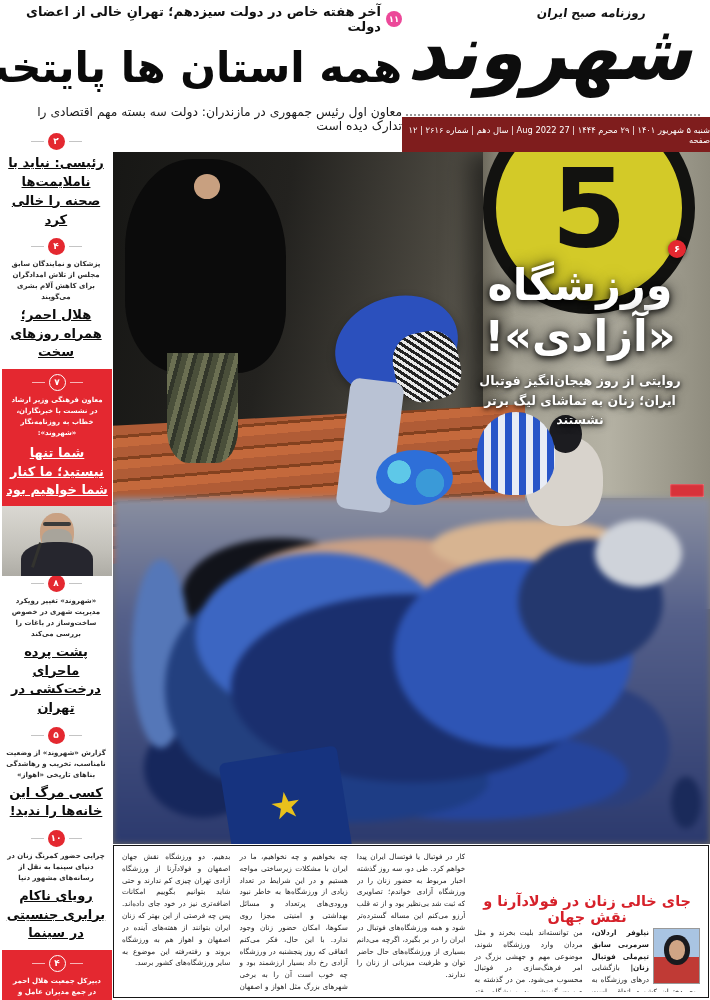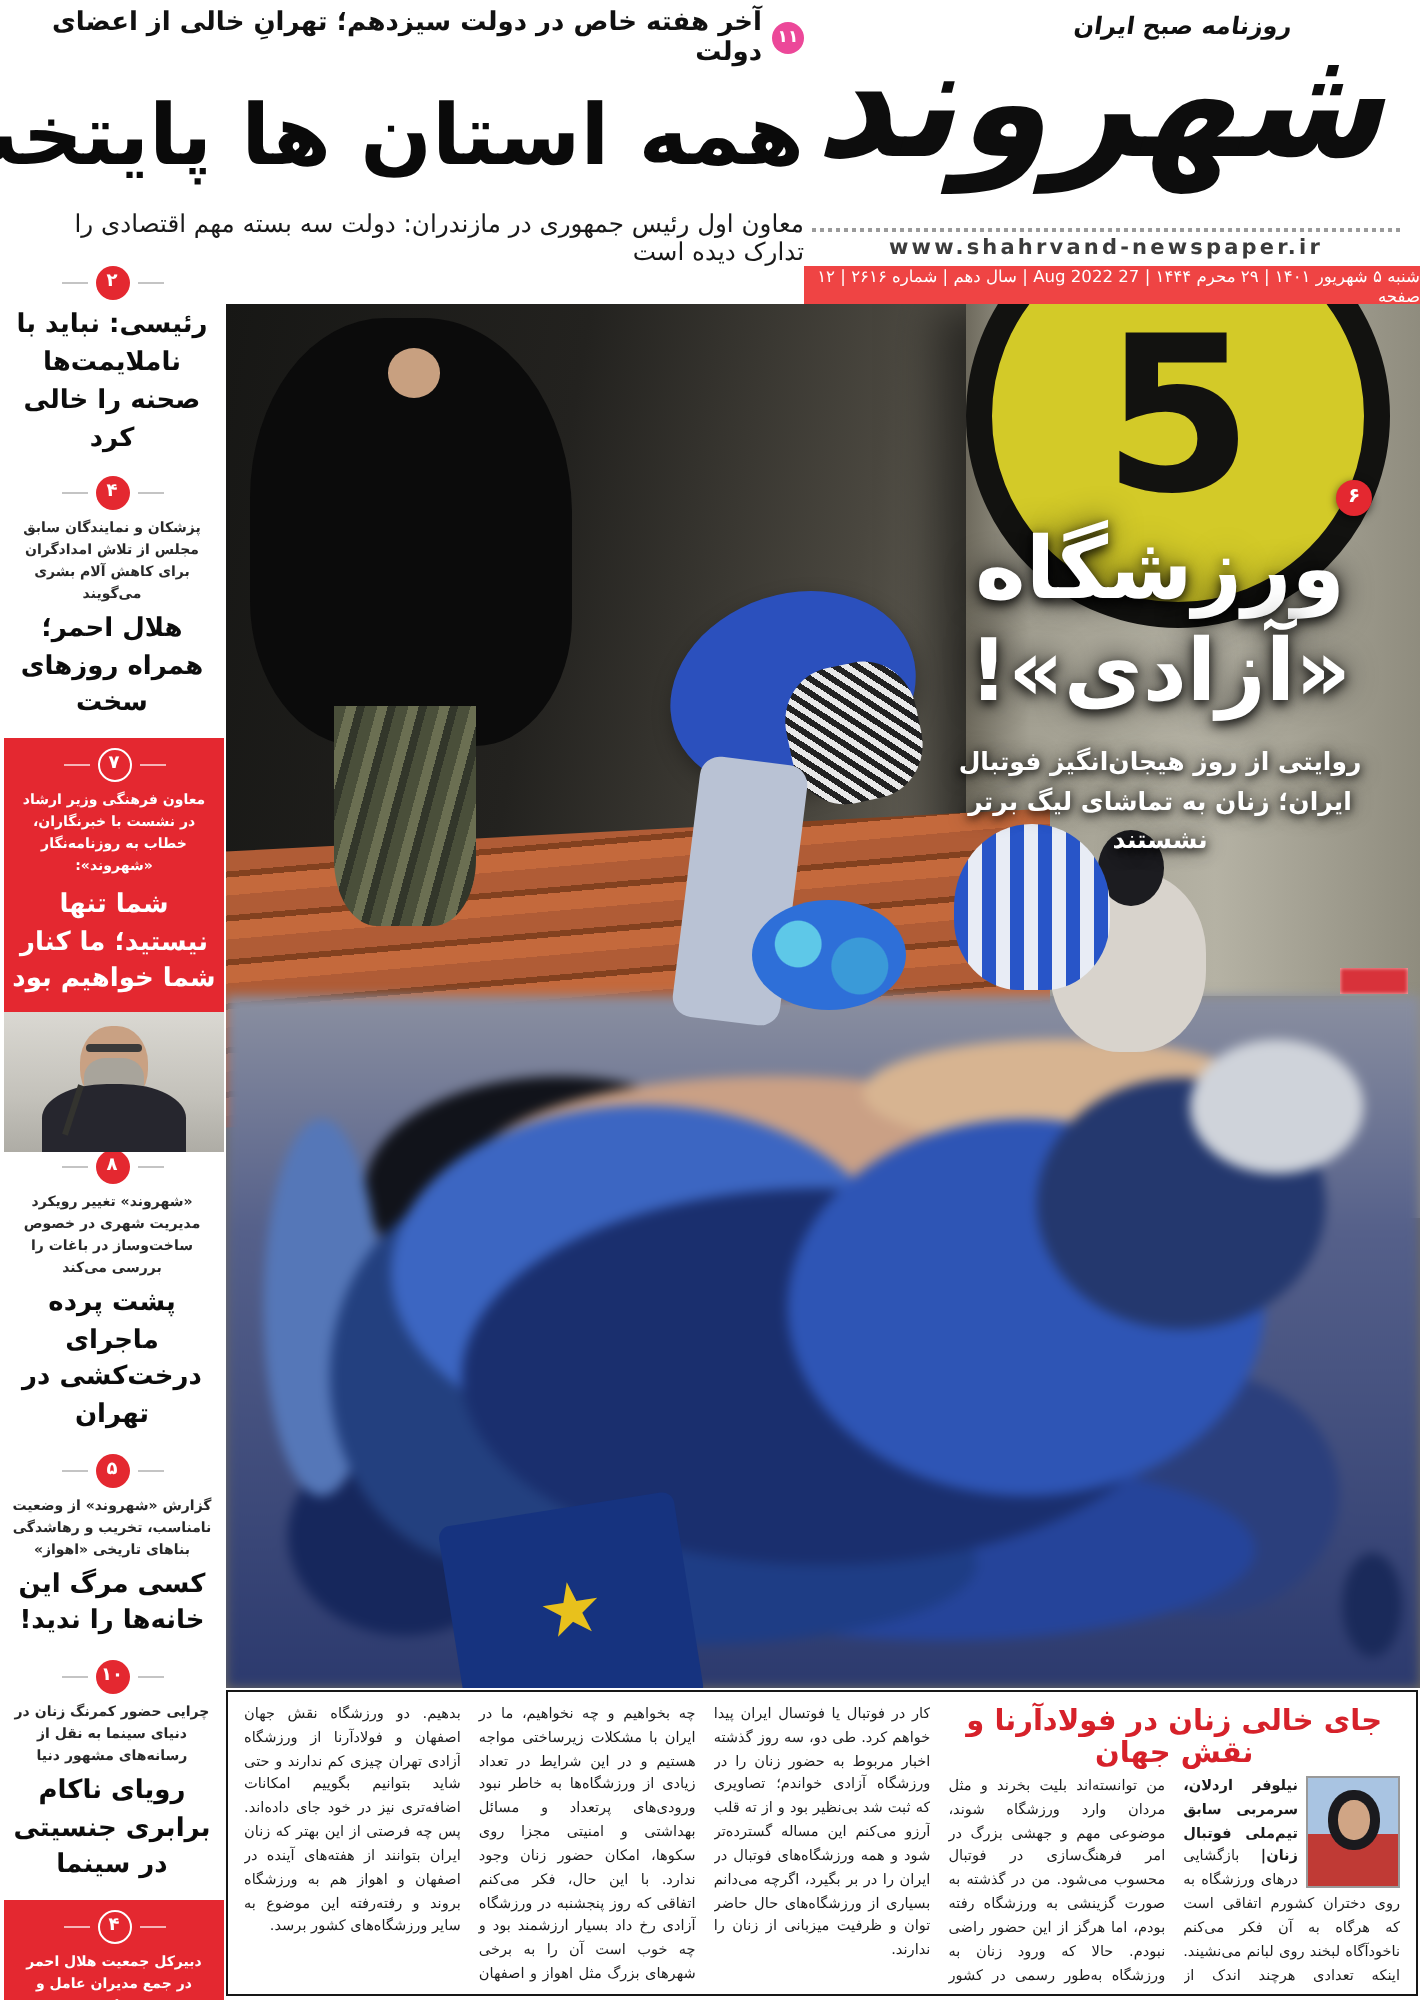--- a/index.html
+++ b/index.html
@@ -8,42 +8,42 @@
 
   
   .masthead{position:absolute;right:0;top:0;width:308px;height:152px;}
   .tagline{position:absolute;top:6px;right:64px;font-size:12px;font-weight:bold;color:#111;
            transform:skewX(-8deg);}
   .logo{position:absolute;top:12px;right:4px;width:300px;text-align:center;font-size:74px;
         font-weight:900;color:#0d0d0d;line-height:1.1;transform:skewX(-14deg) scaleY(1.05);}
   .website{position:absolute;bottom:22px;left:4px;right:10px;text-align:center;font-weight:bold;
            letter-spacing:1.6px;font-size:10.5px;color:#3c3c3c;border-top:2px dotted #9a9a9a;
            padding-top:2px;direction:ltr;}
-  .datebar{position:absolute;bottom:0;left:0;right:0;height:19px;background:#ef4444;color:#fff;
+  .datebar{position:absolute;bottom:0;left:0;right:0;height:35px;background:#7f1d1d;color:#fff;
            font-size:8.3px;display:flex;align-items:center;justify-content:center;}
 
   .lead{position:absolute;left:6px;top:4px;width:396px;text-align:right;}
   .lead-kicker{display:flex;align-items:center;justify-content:flex-start;gap:5px;
                font-size:13px;font-weight:bold;color:#111;}
   .kicker-badge{flex:0 0 auto;width:16px;height:16px;border-radius:50%;background:#ec4899;color:#fff;
                 font-size:8.5px;font-weight:bold;text-align:center;line-height:16px;}
   .lead-headline{margin-top:8px;font-size:42px;font-weight:900;color:#0a0a0a;line-height:1.25;
                  white-space:nowrap;letter-spacing:-1px;}
   .lead-subhead{margin-top:10px;font-size:12.3px;font-weight:normal;color:#1a1a1a;}
 
   
   .sidebar{position:absolute;left:0;top:131px;width:112px;bottom:0;text-align:center;
            display:flex;flex-direction:column;}
   .badge-row{display:flex;align-items:center;justify-content:center;gap:4px;margin:2px 0 4px;}
   .badge-row::before,.badge-row::after{content:"";width:13px;height:1px;background:#c4c4c4;}
   .nbadge{width:17px;height:17px;border-radius:50%;background:#e42830;color:#fff;font-size:9px;
           font-weight:bold;line-height:17px;text-align:center;}
   .sb-item{padding:0 5px;margin-bottom:7px;}
   .sb-kicker{font-size:7px;font-weight:bold;color:#2a2a2a;line-height:1.55;margin-bottom:3px;}
-  .sb-headline{font-size:13px;font-weight:900;color:#0d0d0d;line-height:1.45;}
+  .sb-headline{font-size:13px;font-weight:900;color:#0d0d0d;line-height:1.45;text-decoration:underline;}
 
   .sb-red{background:#e42830;color:#fff;margin:0 0 7px 2px;padding-top:3px;display:flex;
           flex-direction:column;}
   .sb-red .badge-row::before,.sb-red .badge-row::after{background:rgba(255,255,255,.65);}
   .sb-red .nbadge{background:#e42830;border:1.5px solid #fff;line-height:14px;width:15px;height:15px;}
   .sb-red .sb-kicker{color:#fff;padding:0 7px;}
   .sb-red .sb-headline{color:#fff;padding:0 4px;margin:2px 0 6px;}
   .rb-photo{position:relative;width:100%;flex:1;overflow:hidden;min-height:70px;}
   .rb1{background:linear-gradient(180deg,#dad8d2 0%,#c4c2bb 60%,#aeaca5 100%);}
   .rb1 .head{position:absolute;left:50%;top:10%;width:34px;height:40px;margin-left:-17px;
@@ -130,21 +130,21 @@
   .ps-headline{font-size:43px;font-weight:900;line-height:1.18;
                text-shadow:0 2px 6px rgba(0,0,0,.95),0 0 16px rgba(0,0,0,.8);}
   .ps-subhead{margin-top:10px;font-size:12.5px;font-weight:bold;line-height:1.55;
               text-shadow:0 1px 4px rgba(0,0,0,.95),0 0 10px rgba(0,0,0,.8);}
 
   
   .bottom{position:absolute;left:113px;top:845px;width:596px;height:153px;border:1px solid #161616;
           background:#fff;box-sizing:border-box;padding:5px 8px;}
   .ba-grid{display:grid;grid-template-columns:repeat(5,1fr);gap:2px 9px;height:100%;}
   .ba-title{grid-column:1 / span 2;grid-row:1;font-size:14.5px;font-weight:900;color:#d6212a;
-            text-align:center;align-self:center;padding-top:2px;}
+            text-align:center;align-self:center;padding-top:2px;margin-top:40px;}
   .ba-col{font-size:7.3px;line-height:1.62;color:#1c1c1c;text-align:justify;overflow:hidden;}
   .c1{grid-column:1;grid-row:2;}
   .c2{grid-column:2;grid-row:2;}
   .c3{grid-column:3;grid-row:1 / span 2;}
   .c4{grid-column:4;grid-row:1 / span 2;}
   .c5{grid-column:5;grid-row:1 / span 2;}
   .np{float:right;width:45px;height:54px;margin:1px 0 2px 4px;border:1px solid #999;
       background:linear-gradient(180deg,#a9c4e2 0 52%,#c03a35 52% 100%);position:relative;}
   .np::before{content:"";position:absolute;left:50%;top:6px;width:26px;height:30px;margin-left:-13px;
       background:#1a1a1e;border-radius:48%;}

